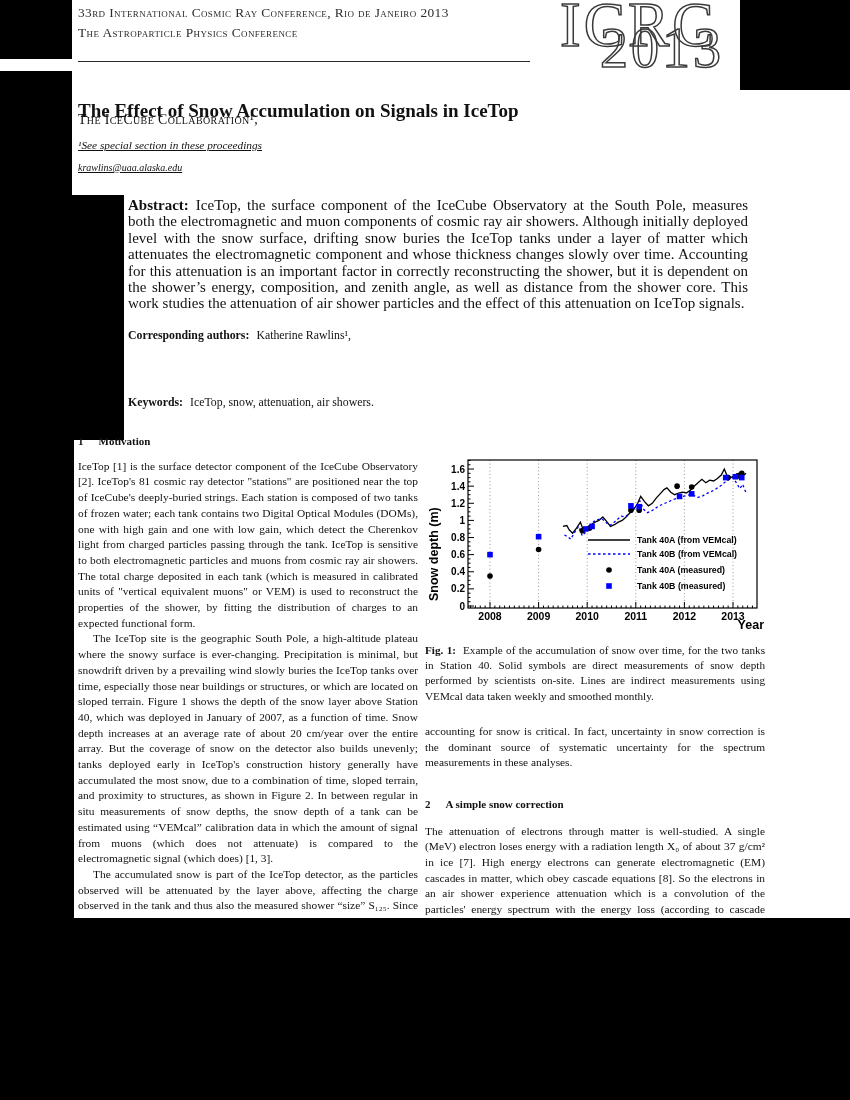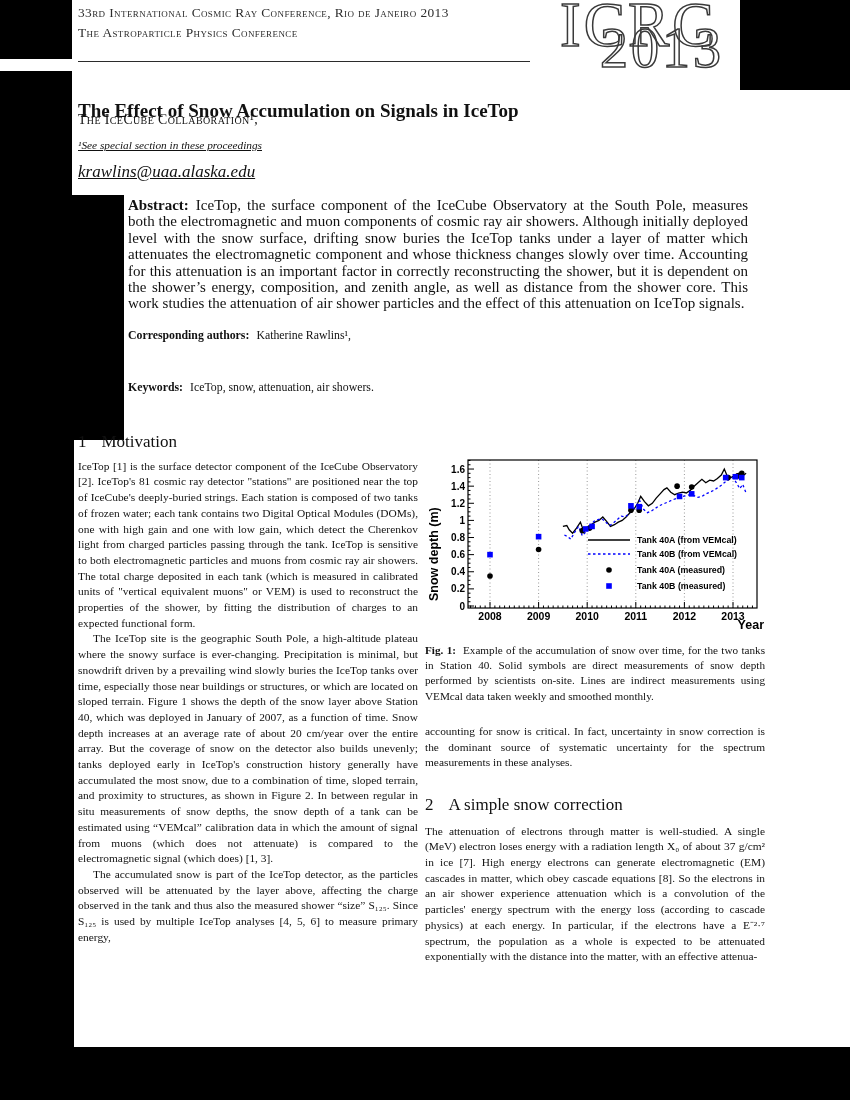--- a/index.html
+++ b/index.html
@@ -1,40 +1,40 @@
 <!DOCTYPE html>
 <html><head>
 <meta charset="utf-8">
 <style>
   html,body{margin:0;padding:0;background:#000;}
-  #page{position:relative;width:850px;height:1100px;background:#000;overflow:hidden;
+  #page{position:relative;width:850px;height:918px;background:#000;overflow:hidden;
         font-family:"Liberation Serif",serif;color:#111;}
   .white{position:absolute;background:#fff;}
   .abs{position:absolute;}
   .sc{font-variant:small-caps;letter-spacing:0.4px;}
   .i{font-style:italic;text-decoration:underline;}
   .lead{font-weight:bold;margin-right:7px;}
   .just{text-align:justify;}
   #conf1,#conf2{font-size:13.4px;color:#2b2b2b;}
   #rule{height:1px;background:#2b2b2b;width:452px;}
   #logo{line-height:1;pointer-events:none;}
   .logo-t{font-family:"Liberation Serif",serif;color:transparent;
           -webkit-text-stroke:1.5px #3a3a3a;letter-spacing:3px;}
   #logo-l1{font-size:62px;transform:scaleY(1.02);}
   #logo-l2{font-size:56px;margin-top:-36px;margin-left:40px;}
   #paper-title{font-size:19px;font-weight:bold;margin-top:16px;}
   #collab{font-size:13.8px;}
   #affil-note{font-size:11.3px;}
-  #email{font-size:17px;}
+  #email{font-size:10px;}
   #abstract-block{width:620px;font-size:15px;line-height:16.4px;}
   #corr,#affil2,#keywords{font-size:11.8px;}
   .col{width:340px;font-size:11.4px;line-height:15.7px;}
   .col p{margin:0;}
   .col p + p{text-indent:15px;}
-  h2{font-size:17px;margin:0 0 9px 0;font-weight:normal;font-family:"Liberation Serif",serif;}
+  h2{font-size:11px;margin:0 0 9px 0;font-weight:bold;font-family:"Liberation Serif",serif;}
   h2 .num{margin-right:15px;}
   #caption{margin-top:13px;font-size:11.2px;line-height:15.2px;}
   #p-after-fig{margin-top:20px;}
   #h2-s2{margin-top:26px;margin-bottom:11px;}
   #figure-1{width:340px;height:187px;background:#fff;}
   .tick{font:bold 10px "Liberation Sans",sans-serif;fill:#000;}
   .tickx{font:bold 10.5px "Liberation Sans",sans-serif;fill:#000;}
   .atitle{font:bold 12.5px "Liberation Sans",sans-serif;fill:#000;}
   .legend{font:bold 8.8px "Liberation Sans",sans-serif;fill:#000;}
 </style>
@@ -64,21 +64,21 @@
   <div id="email" class="abs i" style="left:78px;top:162px;">krawlins@uaa.alaska.edu</div>
 
   <div id="abstract-block" class="abs just" style="left:128px;top:197px;">
     <span class="lead">Abstract:</span><span>IceTop, the surface component of the IceCube Observatory at the South Pole, measures both the electromagnetic and muon components of cosmic ray air showers. Although initially deployed level with the snow surface, drifting snow buries the IceTop tanks under a layer of matter which attenuates the electromagnetic component and whose thickness changes slowly over time. Accounting for this attenuation is an important factor in correctly reconstructing the shower, but it is dependent on the shower’s energy, composition, and zenith angle, as well as distance from the shower core. This work studies the attenuation of air shower particles and the effect of this attenuation on IceTop signals.</span>
   </div>
 
   <div id="corr" class="abs" style="left:128px;top:328px;">
     <span class="lead">Corresponding authors:</span><span>Katherine Rawlins¹,</span>
   </div>
 
-  <div id="keywords" class="abs" style="left:128px;top:380px;text-align:center;">
+  <div id="keywords" class="abs" style="left:128px;top:395px;text-align:center;">
     <span class="lead">Keywords:</span><span>IceTop, snow, attenuation, air showers.</span>
   </div>
 
   <div class="abs col just" style="left:78px;top:434px;">
     <h2><span class="num">1</span><span>Motivation</span></h2>
     <p>IceTop [1] is the surface detector component of the IceCube Observatory [2]. IceTop's 81 cosmic ray detector "stations" are positioned near the top of IceCube's deeply-buried strings. Each station is composed of two tanks of frozen water; each tank contains two Digital Optical Modules (DOMs), one with high gain and one with low gain, which detect the Cherenkov light from charged particles passing through the tank. IceTop is sensitive to both electromagnetic particles and muons from cosmic ray air showers. The total charge deposited in each tank (which is measured in calibrated units of "vertical equivalent muons" or VEM) is used to reconstruct the properties of the shower, by fitting the distribution of charges to an expected functional form.</p>
     <p>The IceTop site is the geographic South Pole, a high-altitude plateau where the snowy surface is ever-changing. Precipitation is minimal, but snowdrift driven by a prevailing wind slowly buries the IceTop tanks over time, especially those near buildings or structures, or which are located on sloped terrain. Figure 1 shows the depth of the snow layer above Station 40, which was deployed in January of 2007, as a function of time. Snow depth increases at an average rate of about 20 cm/year over the entire array. But the coverage of snow on the detector also builds unevenly; tanks deployed early in IceTop's construction history generally have accumulated the most snow, due to a combination of time, sloped terrain, and proximity to structures, as shown in Figure 2. In between regular in situ measurements of snow depths, the snow depth of a tank can be estimated using “VEMcal” calibration data in which the amount of signal from muons (which does not attenuate) is compared to the electromagnetic signal (which does) [1, 3].</p>
     <p>The accumulated snow is part of the IceTop detector, as the particles observed will be attenuated by the layer above, affecting the charge observed in the tank and thus also the measured shower “size” S₁₂₅. Since S₁₂₅ is used by multiple IceTop analyses [4, 5, 6] to measure primary energy,</p>
   </div>
 

